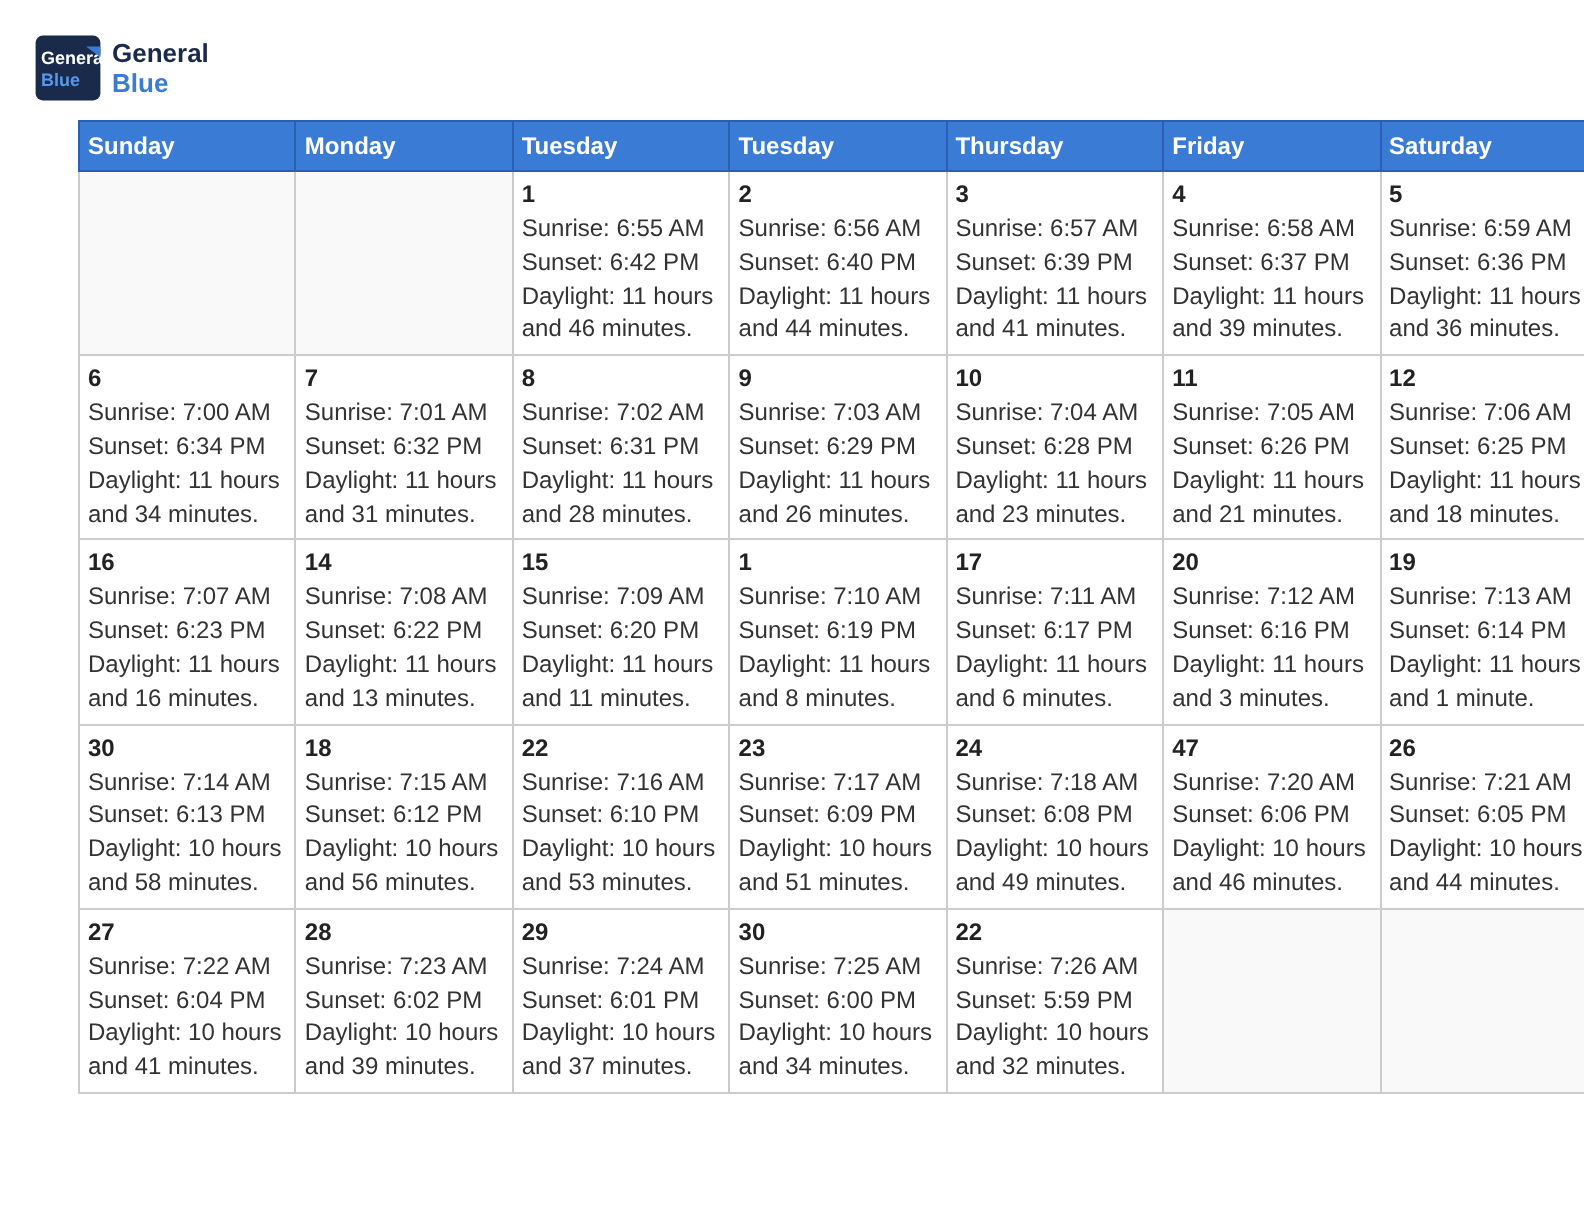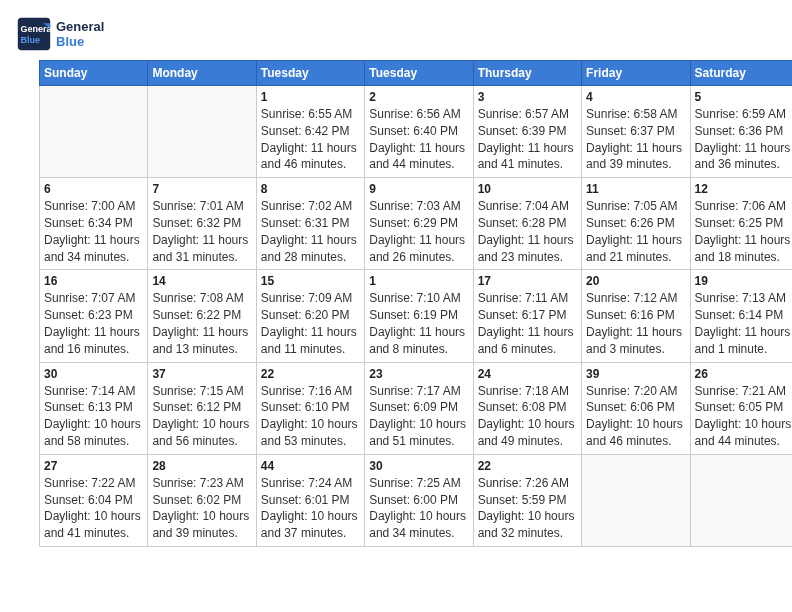--- a/index.html
+++ b/index.html
@@ -192,55 +192,55 @@
           <div class="day-num">19</div>
           <div class="day-info">Sunrise: 7:13 AM<br>Sunset: 6:14 PM<br>Daylight: 11 hours and 1 minute.</div>
         </td>
       </tr>
       <tr>
         <td>
           <div class="day-num">30</div>
           <div class="day-info">Sunrise: 7:14 AM<br>Sunset: 6:13 PM<br>Daylight: 10 hours and 58 minutes.</div>
         </td>
         <td>
-          <div class="day-num">37</div>
+          <div class="day-num">18</div>
           <div class="day-info">Sunrise: 7:15 AM<br>Sunset: 6:12 PM<br>Daylight: 10 hours and 56 minutes.</div>
         </td>
         <td>
           <div class="day-num">22</div>
           <div class="day-info">Sunrise: 7:16 AM<br>Sunset: 6:10 PM<br>Daylight: 10 hours and 53 minutes.</div>
         </td>
         <td>
           <div class="day-num">23</div>
           <div class="day-info">Sunrise: 7:17 AM<br>Sunset: 6:09 PM<br>Daylight: 10 hours and 51 minutes.</div>
         </td>
         <td>
           <div class="day-num">24</div>
           <div class="day-info">Sunrise: 7:18 AM<br>Sunset: 6:08 PM<br>Daylight: 10 hours and 49 minutes.</div>
         </td>
         <td>
-          <div class="day-num">39</div>
+          <div class="day-num">47</div>
           <div class="day-info">Sunrise: 7:20 AM<br>Sunset: 6:06 PM<br>Daylight: 10 hours and 46 minutes.</div>
         </td>
         <td>
           <div class="day-num">26</div>
           <div class="day-info">Sunrise: 7:21 AM<br>Sunset: 6:05 PM<br>Daylight: 10 hours and 44 minutes.</div>
         </td>
       </tr>
       <tr>
         <td>
           <div class="day-num">27</div>
           <div class="day-info">Sunrise: 7:22 AM<br>Sunset: 6:04 PM<br>Daylight: 10 hours and 41 minutes.</div>
         </td>
         <td>
           <div class="day-num">28</div>
           <div class="day-info">Sunrise: 7:23 AM<br>Sunset: 6:02 PM<br>Daylight: 10 hours and 39 minutes.</div>
         </td>
         <td>
-          <div class="day-num">44</div>
+          <div class="day-num">29</div>
           <div class="day-info">Sunrise: 7:24 AM<br>Sunset: 6:01 PM<br>Daylight: 10 hours and 37 minutes.</div>
         </td>
         <td>
           <div class="day-num">30</div>
           <div class="day-info">Sunrise: 7:25 AM<br>Sunset: 6:00 PM<br>Daylight: 10 hours and 34 minutes.</div>
         </td>
         <td>
           <div class="day-num">22</div>
           <div class="day-info">Sunrise: 7:26 AM<br>Sunset: 5:59 PM<br>Daylight: 10 hours and 32 minutes.</div>
         </td>

